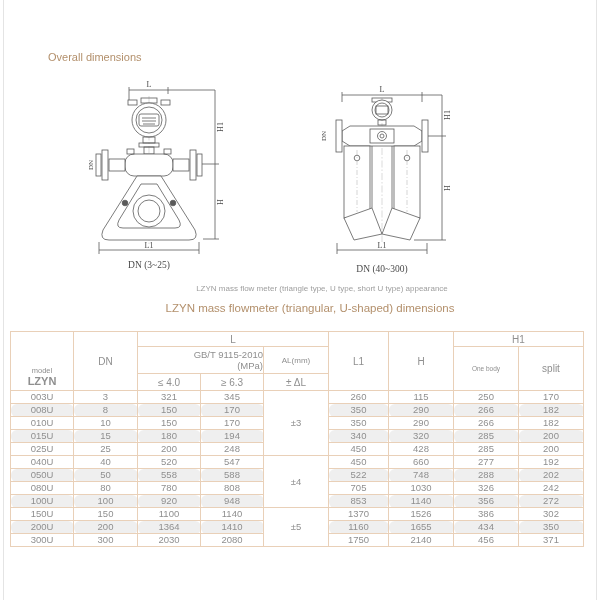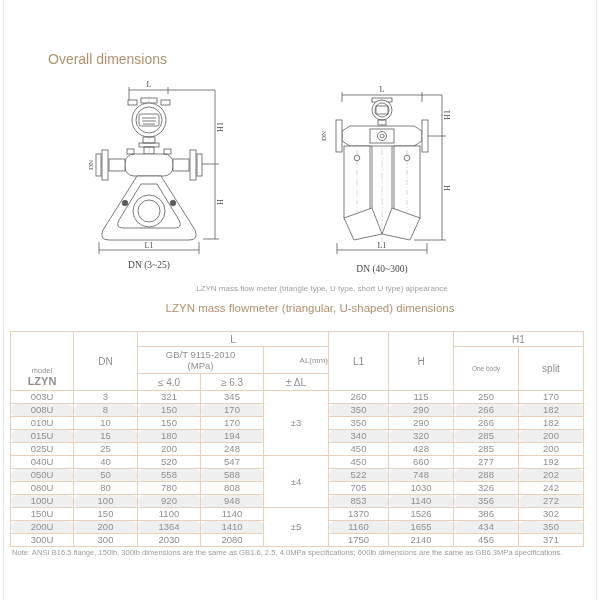--- a/index.html
+++ b/index.html
@@ -1,40 +1,40 @@
 <!DOCTYPE html>
 <html><head>
 <meta charset="utf-8">
 <style>
   html,body{margin:0;padding:0;background:#fff;}
   .screen{position:relative;width:600px;height:600px;background:#ffffff;overflow:hidden;
           font-family:"Liberation Sans",sans-serif;}
   .edge{position:absolute;top:0;bottom:0;width:1px;background:#d9d9d9;opacity:.7;}
   .edge.left{left:3px;} .edge.right{right:3px;}
 
-  .overall-label{position:absolute;left:48px;top:51px;font-size:14px;color:#b3906c;}
+  .overall-label{position:absolute;left:48px;top:51px;font-size:11px;color:#b3906c;}
   .appearance-caption{position:absolute;left:0;right:0;top:284px;text-align:center;
           font-size:8px;color:#9e9e9e;transform:translateX(22px);}
   .table-title{position:absolute;left:0;right:0;top:302px;text-align:center;
           font-size:11.5px;color:#b3906c;transform:translateX(10px);}
 
   .drawing{position:absolute;}
 
   .tbl-wrap{position:absolute;left:10px;top:331px;}
   table{border-collapse:collapse;table-layout:fixed;width:573px;color:#8f8f8f;}
   th,td{border:1px solid #e9d0b8;text-align:center;vertical-align:middle;
         font-weight:normal;padding:0;overflow:hidden;}
   thead tr.r1 th{height:14px;font-size:10px;}
   thead tr.r2 th{height:26px;}
   thead tr.r3 th{height:16px;font-size:10px;margin-top:44px;}
   th.big{font-size:11px;}
   .th-small{font-size:7.5px;line-height:8px;margin-top:32px;}
   .th-main{font-size:11px;line-height:12px;font-weight:bold;}
-  .gbt{font-size:9.5px;line-height:11px;}
-  .al-hdr{font-size:8px;text-align:right;}
+  .gbt{font-size:9.5px;line-height:11px;text-align:right;}
+  .al-hdr{font-size:8px;}
   .onebody{font-size:6.5px;}
   .split-hdr{font-size:10px;}
   tbody td{height:12px;font-size:9.5px;line-height:12px;}
   tbody tr.alt td{background:#efefef;border-radius:6px;}
   td.al-cell{background:#fff;font-size:9.5px;}
   .note{position:absolute;left:12px;top:548px;width:582px;font-size:7.6px;color:#9b9b9b;}
 </style>
 </head>
 <body>
 
@@ -331,14 +331,13 @@
             <td>2080</td>
             <td>1750</td>
             <td>2140</td>
             <td>456</td>
             <td>371</td>
           </tr>
         </tbody>
     </table>
   </div>
 
-  <div class="note">Note: ANSI B16.5 flange, 150lb, 300lb dimensions are the same as GB1.6, 2.5, 4.0MPa specifications; 600lb dimensions are the same as GB6.3MPa specifications.</div>
 </div>
 
 </body></html>

